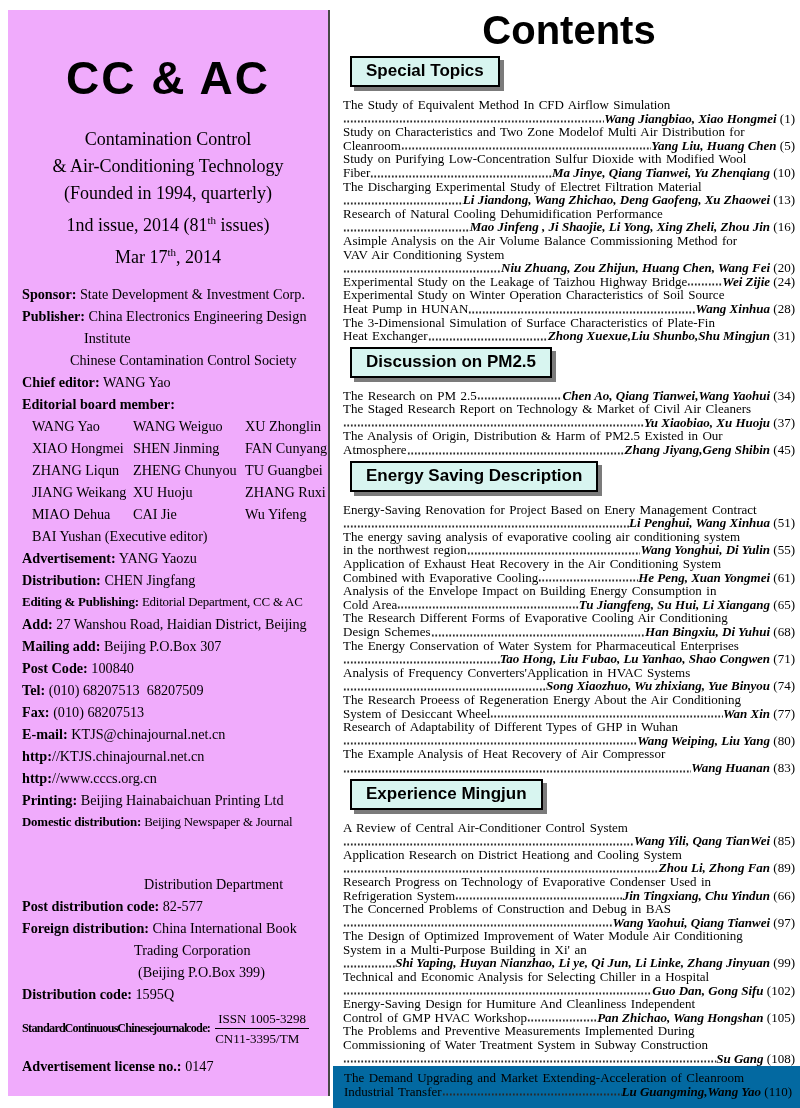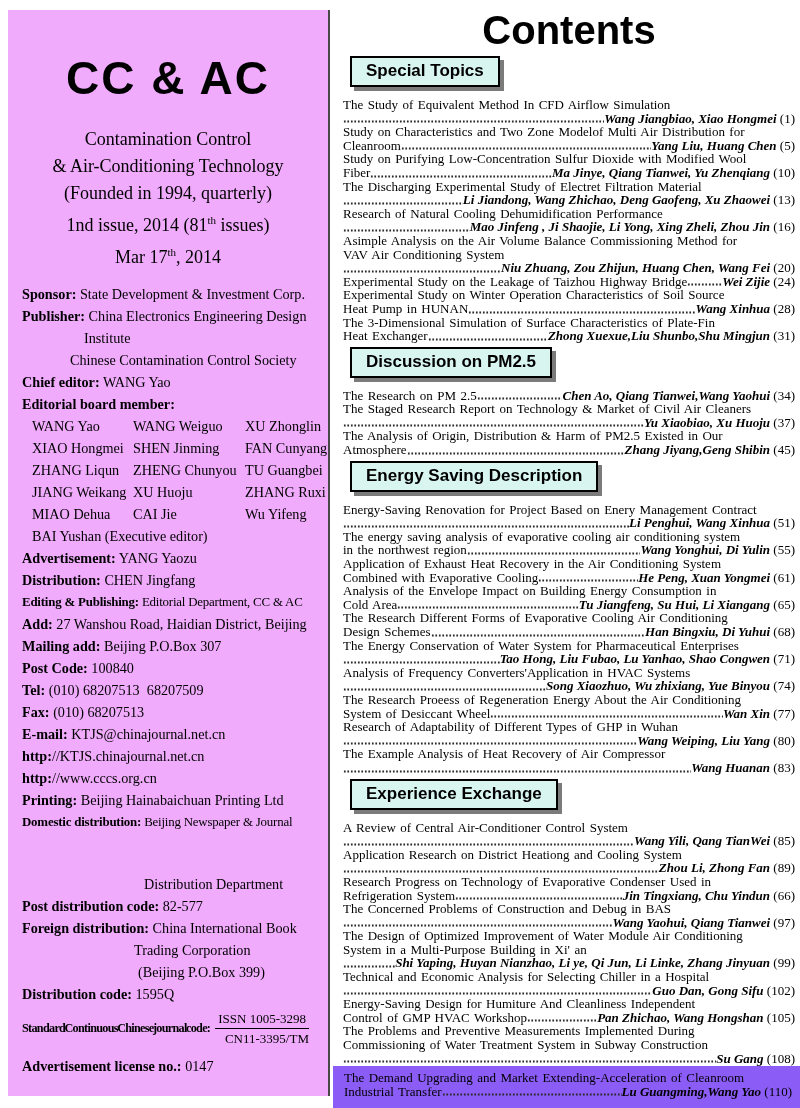--- a/index.html
+++ b/index.html
@@ -27,21 +27,21 @@
   .info-row.tight{font-size:12.9px;letter-spacing:-0.2px;}
   .cont-line{line-height:22px;}
   .board{display:grid;grid-template-columns:101px 112px auto;padding-left:10px;}
   .board-cell{line-height:22px;white-space:nowrap;}
   .board-last{padding-left:10px;line-height:22px;}
   .issn-row{display:flex;align-items:center;margin-top:5px;line-height:17px;}
   .issn-label{
     font-weight:bold;font-size:12.2px;letter-spacing:-0.7px;word-spacing:-3px;
     white-space:nowrap;
   }
-  .frac{display:inline-block;margin-left:5px;text-align:right;font-size:13px;}
+  .frac{display:inline-block;margin-left:5px;text-align:left;font-size:13px;}
   .frac-top{border-bottom:1.5px solid #000;padding:0 3px 1px 3px;}
   .frac-bot{padding-top:1px;}
   .gap-top{margin-top:8px;}
   .gap-big{margin-top:26px;text-decoration:underline;}
   
   .contents{position:absolute;left:343px;top:8px;width:452px;}
   .contents-title{
     font-family:"Liberation Sans",sans-serif;font-weight:bold;
     font-size:40px;line-height:44px;text-align:center;margin:0;
   }
@@ -60,21 +60,21 @@
     flex:1 1 auto;min-width:5px;align-self:stretch;
     background-image:radial-gradient(circle,#2a2a2a 0.9px,transparent 1.3px);
     background-size:3.5px 7px;background-repeat:repeat-x;
     background-position:left bottom;
   }
   .authors{font-style:italic;font-weight:bold;white-space:nowrap;}
   .pageno{font-style:normal;font-weight:normal;}
   
   .band{
     position:absolute;left:333px;top:1066px;width:467px;height:42px;
-    background:#8b5cf6;box-sizing:border-box;padding:5px 8px 0 11px;
+    background:#0369a1;box-sizing:border-box;padding:5px 8px 0 11px;
   }
 </style>
 </head>
 <body>
 
 <div class="sidebar">
   <div class="masthead">
     <div class="mast-title">CC &amp; AC</div>
     <div class="mast-sub first">Contamination Control</div>
     <div class="mast-sub">&amp; Air-Conditioning Technology</div>
@@ -309,21 +309,21 @@
           <span class="authors">Wang Weiping, Liu Yang <span class="pageno">(80)</span></span>
         </div>
       </div>
       <div class="entry">
         <div class="tline">The Example Analysis of Heat Recovery of Air Compressor</div>
         <div class="dotline">
           <span class="leader"></span>
           <span class="authors">Wang Huanan <span class="pageno">(83)</span></span>
         </div>
       </div>
-      <div class="heading-row"><span class="section-heading">Experience Exchange</span></div>
+      <div class="heading-row"><span class="section-heading">Experience Mingjun</span></div>
       <div class="entry">
         <div class="tline">A Review of Central Air-Conditioner Control System</div>
         <div class="dotline">
           <span class="leader"></span>
           <span class="authors">Wang Yili, Qang TianWei <span class="pageno">(85)</span></span>
         </div>
       </div>
       <div class="entry">
         <div class="tline">Application Research on District Heationg and Cooling System</div>
         <div class="dotline">

